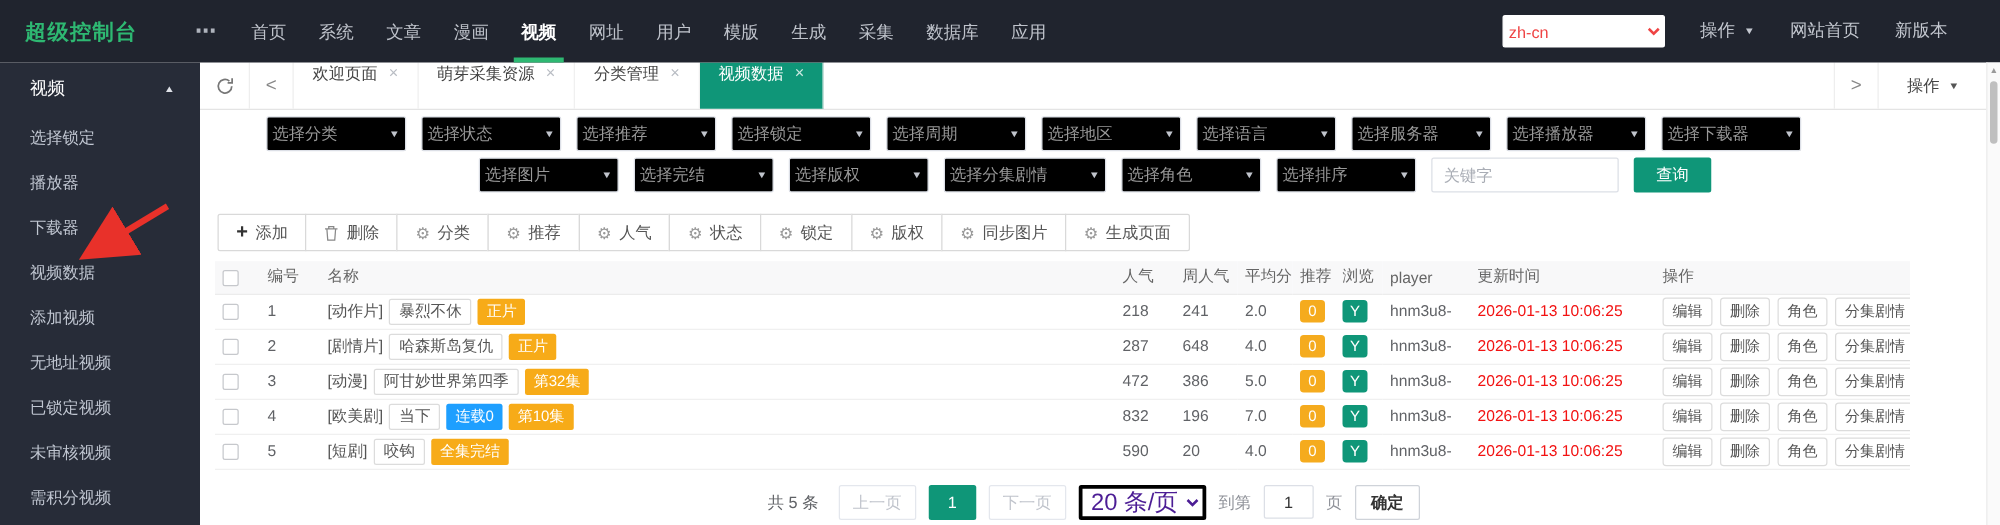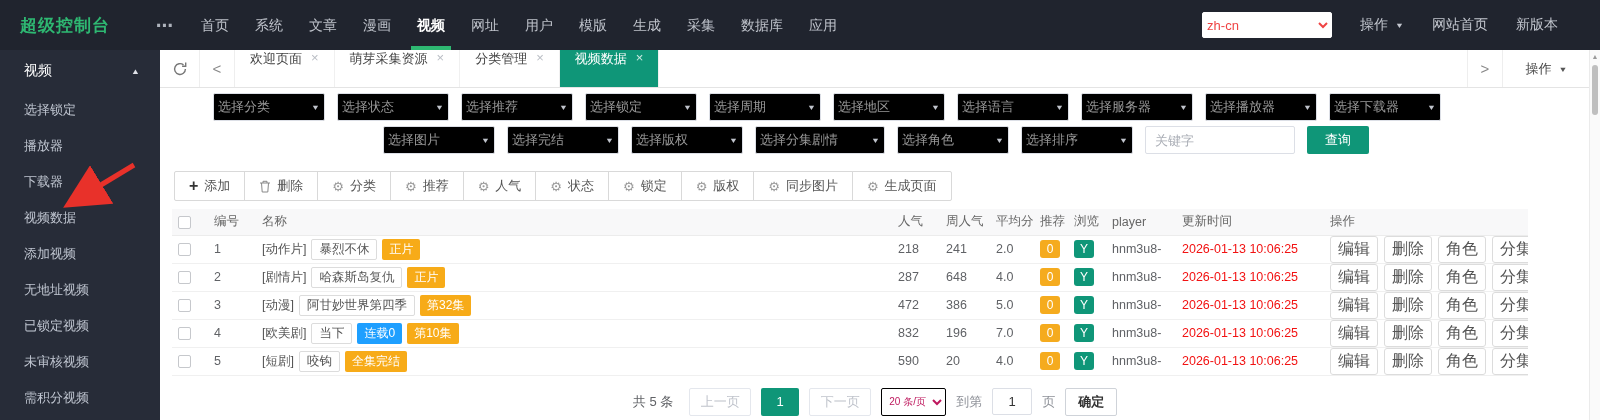--- a/index.html
+++ b/index.html
@@ -74,28 +74,28 @@
   .title-box { display:inline-block; border:1px solid #dcdcdc; border-radius:2px; padding:1px 7px; margin:0 5px; color:#555; background:#fff; }
   .badge { display:inline-block; border-radius:2px; padding:2px 7px; color:#fff; font-size:12px; margin-right:5px; }
   .badge:empty { display:none; }
   .badge[data-color="orange"] { background:#f7ab18; }
   .badge[data-color="blue"]  { background:#1e9fff; }
   .sq { display:inline-block; min-width:20px; height:18px; line-height:18px; text-align:center; border-radius:3px; color:#fff; font-size:12px; padding:0 2px; }
   .sq.orange { background:#f5ab1e; }
   .sq.teal { background:#0f9678; }
   .c-time { color:#f21212; }
   .c-actions { padding-right:0; }
-  .mini-btn { border:1px solid #dcdcdc; border-radius:3px; padding:2px 7px; font-size:16px; color:#555; background:#fff; cursor:pointer; margin-right:6px; white-space:nowrap; }
+  .mini-btn { border:1px solid #dcdcdc; border-radius:3px; padding:2px 7px; font-size:12px; color:#555; background:#fff; cursor:pointer; margin-right:6px; white-space:nowrap; }
 
   
   .pagination { margin-top:12px; display:flex; align-items:center; justify-content:center; gap:10px; font-size:13px; color:#606266; }
   .pg-total { margin-right:6px; }
   .pg-btn { min-width:62px; height:28px; line-height:26px; text-align:center; border:1px solid #e4e7ed; background:#fff; color:#c0c4cc; border-radius:2px; padding:0 4px; cursor:default; }
   .pg-num { min-width:38px; height:28px; line-height:28px; background:#0f9678; color:#fff; text-align:center; border-radius:2px; cursor:pointer; }
-  .page-size { height:28px; border:1px solid #000000; border-radius:2px; font-size:10px; color:#be185d; padding:0 3px; background:#fff; outline:none; }
+  .page-size { height:28px; border:3px solid #000000; border-radius:2px; font-size:19px; color:#4c1d95; padding:0 3px; background:#fff; outline:none; }
   .goto-label { color:#8f9299; }
   .goto-input { width:40px; height:27px; border:1px solid #dcdfe6; border-radius:2px; text-align:center; font-size:13px; color:#333; outline:none; }
   .confirm-btn { height:28px; padding:0 12px; border:1px solid #cfd3d9; background:#fff; border-radius:2px; font-size:13px; color:#333; font-weight:bold; cursor:pointer; }
 
   
   .vscroll { position:absolute; right:0; top:50px; width:11px; height:370px; background:#fafafa; border-left:1px solid #ebebeb; z-index:30; }
   .vscroll .sb-arrow { height:13px; display:flex; align-items:center; justify-content:center; font-size:7px; color:#9a9a9a; }
   .vscroll .thumb { position:absolute; top:15px; left:2px; width:6px; height:50px; background:#bfbfbf; border-radius:3px; cursor:pointer; }
 </style>
 </head>

